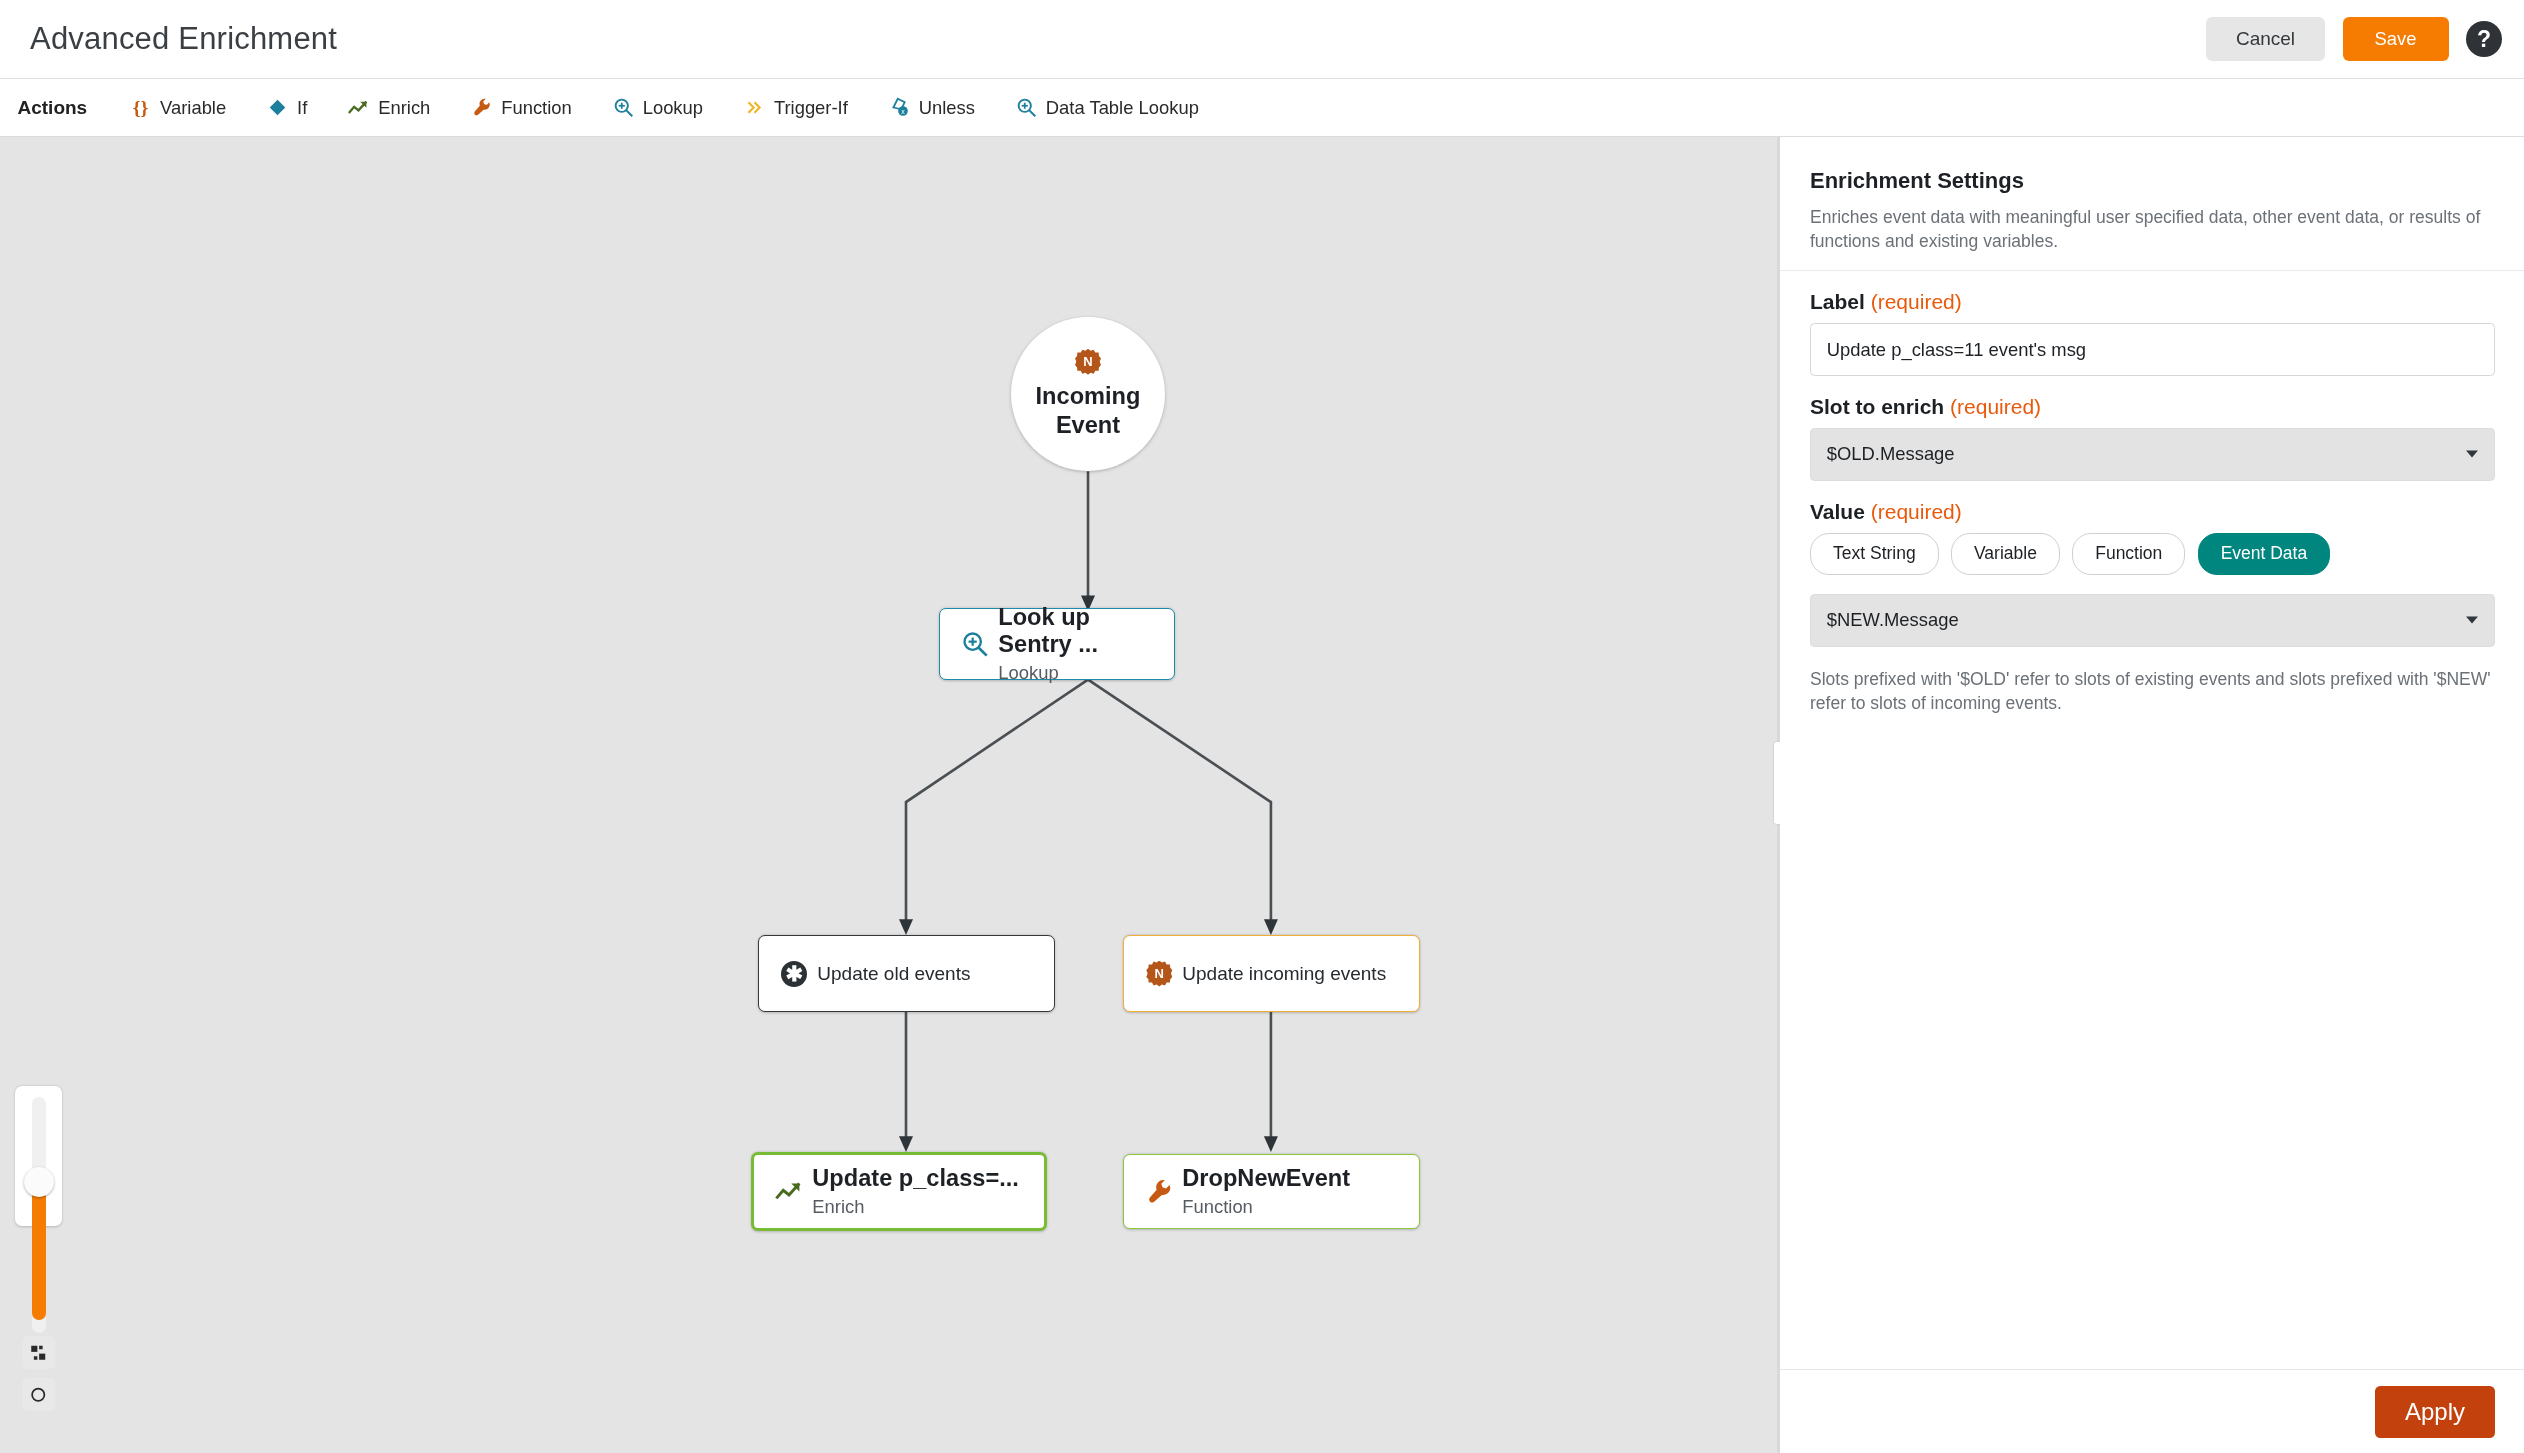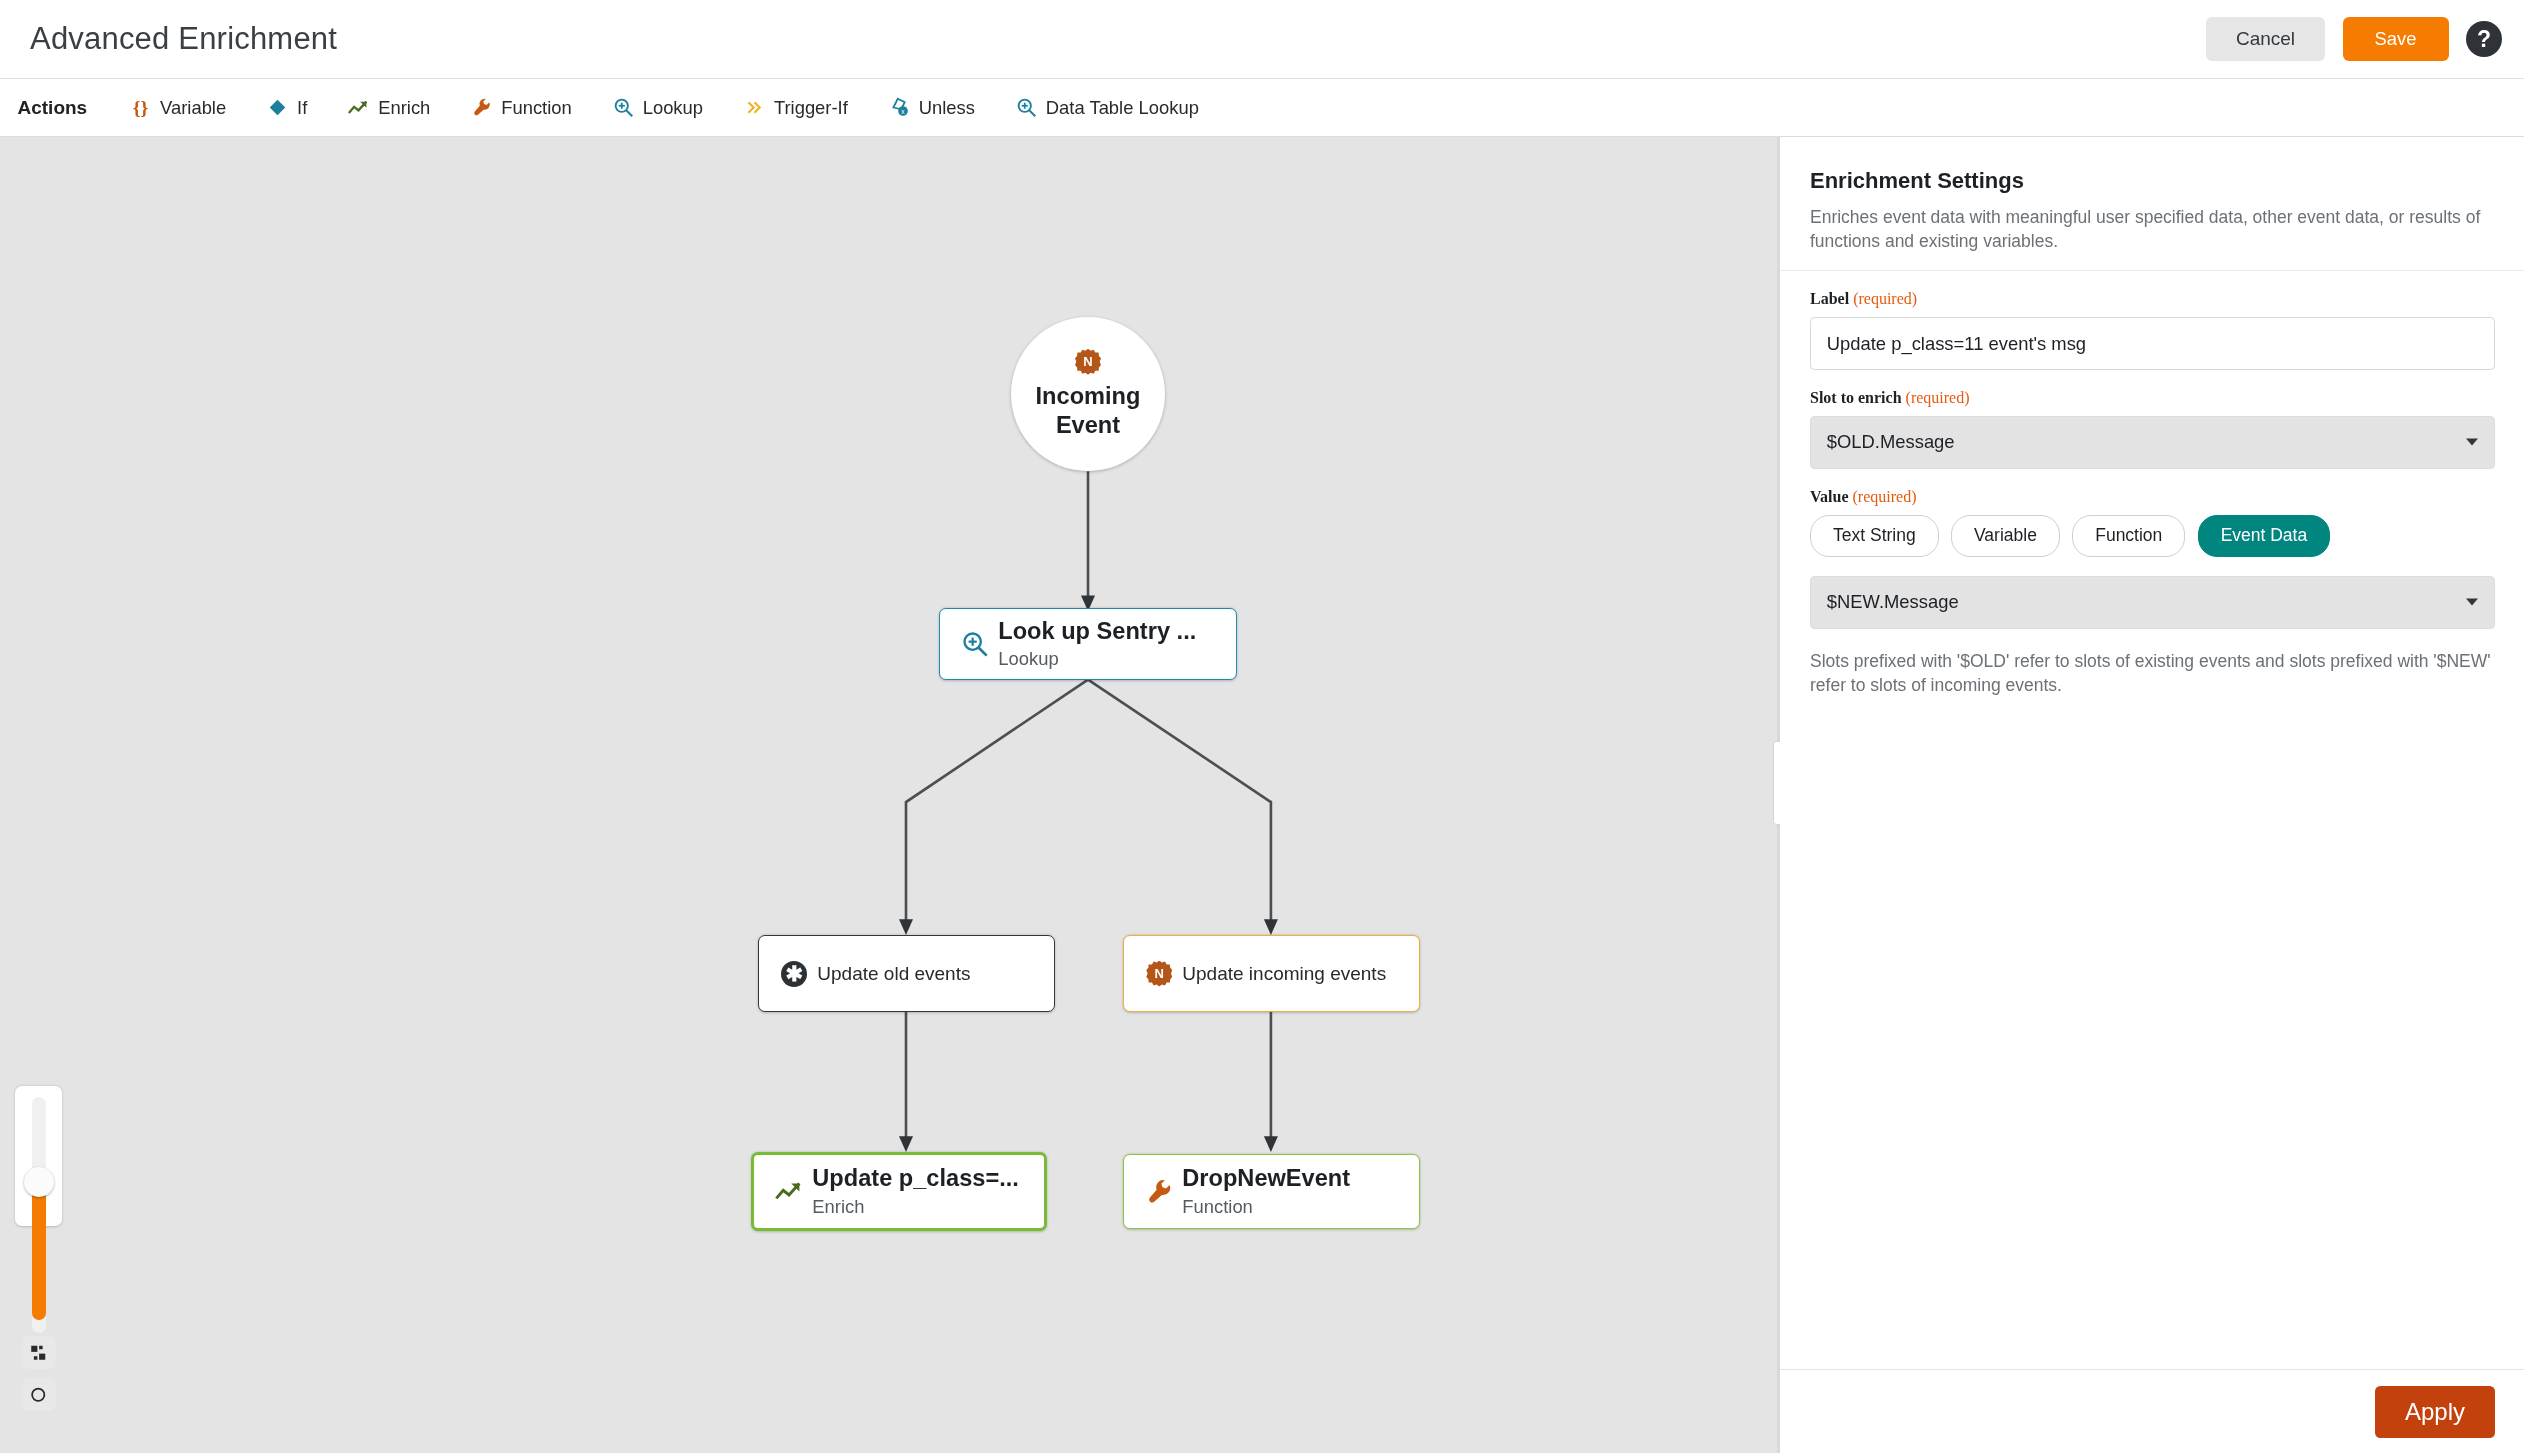--- a/index.html
+++ b/index.html
@@ -145,21 +145,21 @@
   
   .panel {
     position: absolute; left: 1780px; top: 137px; width: 745px; height: 1317px;
     background: #fff; display: flex; flex-direction: column;
   }
   .panel-head { padding: 19px 30px 17.5px 30px; border-bottom: 0.9px solid #eaeaea; }
   .panel-title { font-size: 22px; font-weight: bold; color: #1d2125; margin-bottom: 10.5px; margin-top: 12px; }
   .panel-desc { font-size: 17.5px; color: #6b7177; line-height: 1.38; }
   .panel-body { flex: 1; padding: 19px 30px 0 30px; overflow: hidden; }
   .field { margin-bottom: 19px; }
-  .field-label { font-size: 16px; color: #1d2125; font-weight: bold; margin-bottom: 8.8px; font-family: Liberation Serif, serif; }
+  .field-label { font-size: 21px; color: #1d2125; font-weight: bold; margin-bottom: 8.8px; }
   .req { color: #e8590c; font-weight: normal; }
   .text-input {
     width: 100%; height: 53px; border: 0.9px solid #d6d6d6; border-radius: 4.4px;
     background: #fff; padding: 0 15.8px; font-size: 18.4px; color: #1d2125;
     font-family: "Liberation Sans", sans-serif;
   }
   .select-box {
     position: relative; width: 100%; height: 53px; border: 0.9px solid #dcdcdc; border-radius: 4.4px;
     background: #e3e3e3; display: flex; align-items: center; padding: 0 15.8px;
     font-size: 18.4px; color: #1d2125; cursor: pointer;
@@ -308,21 +308,21 @@
       </svg>
 
       <div class="node-start" style="left:1011px; top:180px;">
         <div class="badge-n">
           <span class="star"></span>
             <span class="n">N</span>
         </div>
         <div class="label" style="margin-top:7px;">Incoming Event</div>
       </div>
 
-      <div class="node teal" style="left:939px; top:471px; width:298px; height:72px; padding:0 12.3px;">
+      <div class="node teal" style="left:939px; top:471px; width:236px; height:72px; padding:0 12.3px;">
         <div class="node-icon">
           <svg width="28" height="28" viewBox="0 0 24 24">
               <circle cx="10" cy="10" r="7" fill="none" stroke="#1c7f9c" stroke-width="2"></circle>
               <line x1="10" y1="6.5" x2="10" y2="13.5" stroke="#1c7f9c" stroke-width="1.9"></line>
               <line x1="6.5" y1="10" x2="13.5" y2="10" stroke="#1c7f9c" stroke-width="1.9"></line>
               <line x1="15" y1="15" x2="22" y2="22" stroke="#1c7f9c" stroke-width="2.3"></line>
             </svg>
         </div>
         <div class="node-texts">
           <div class="node-title">Look up Sentry ...</div>

